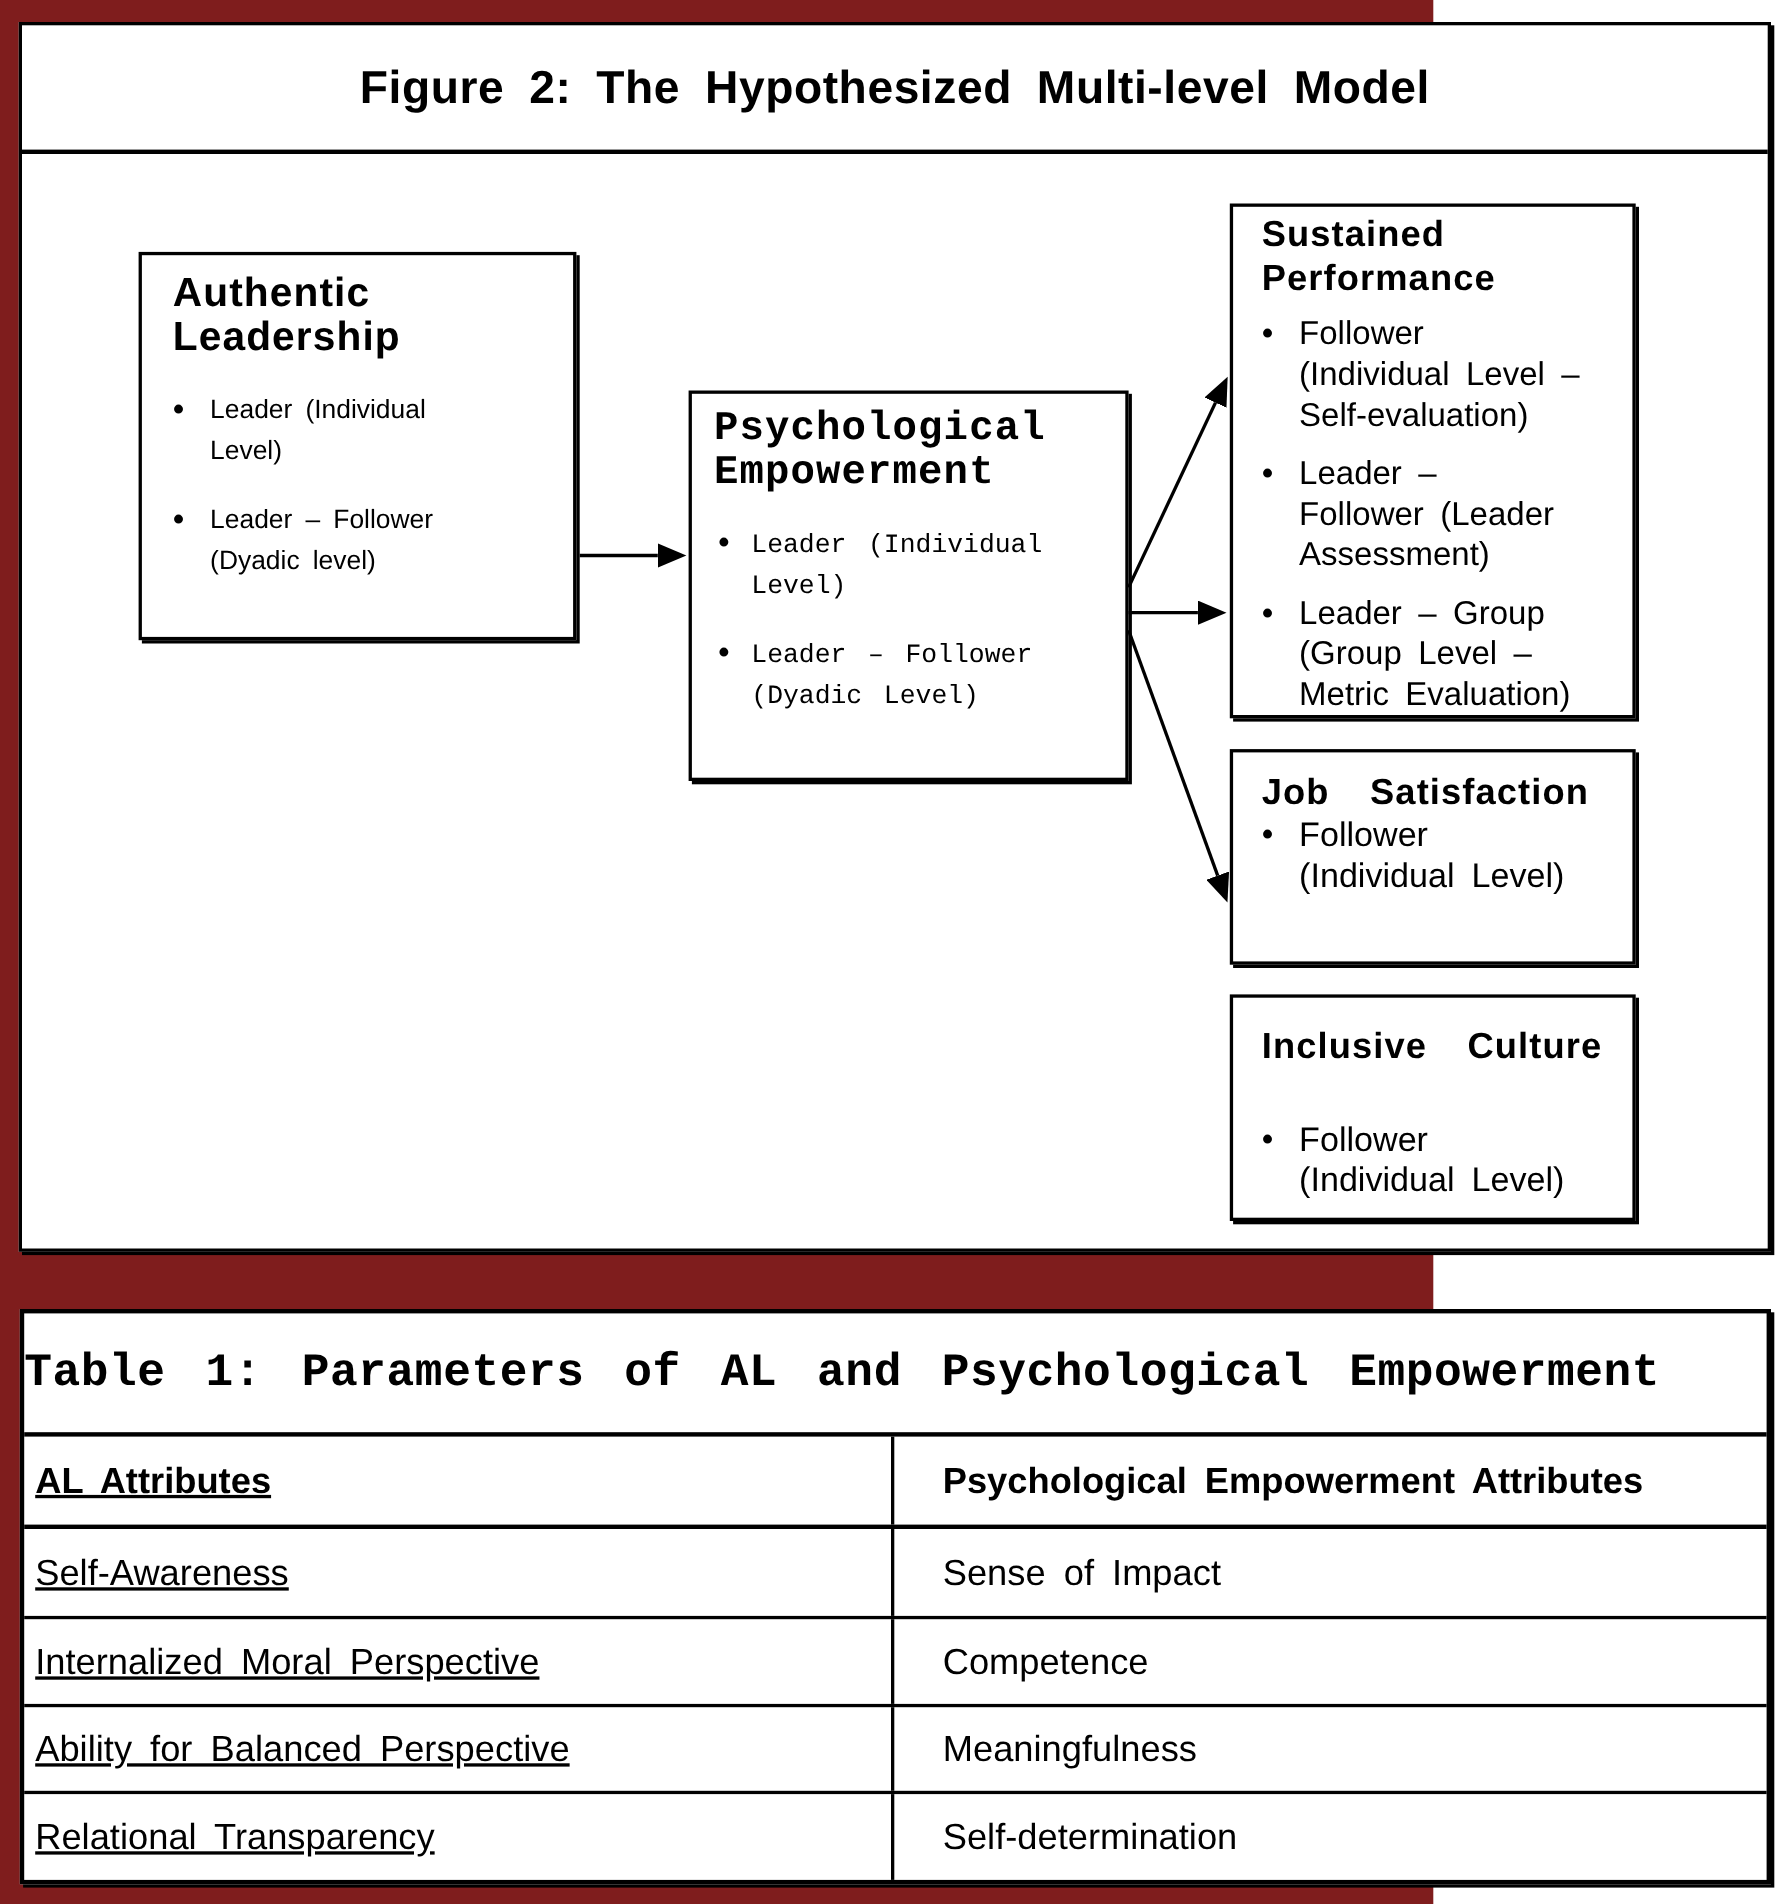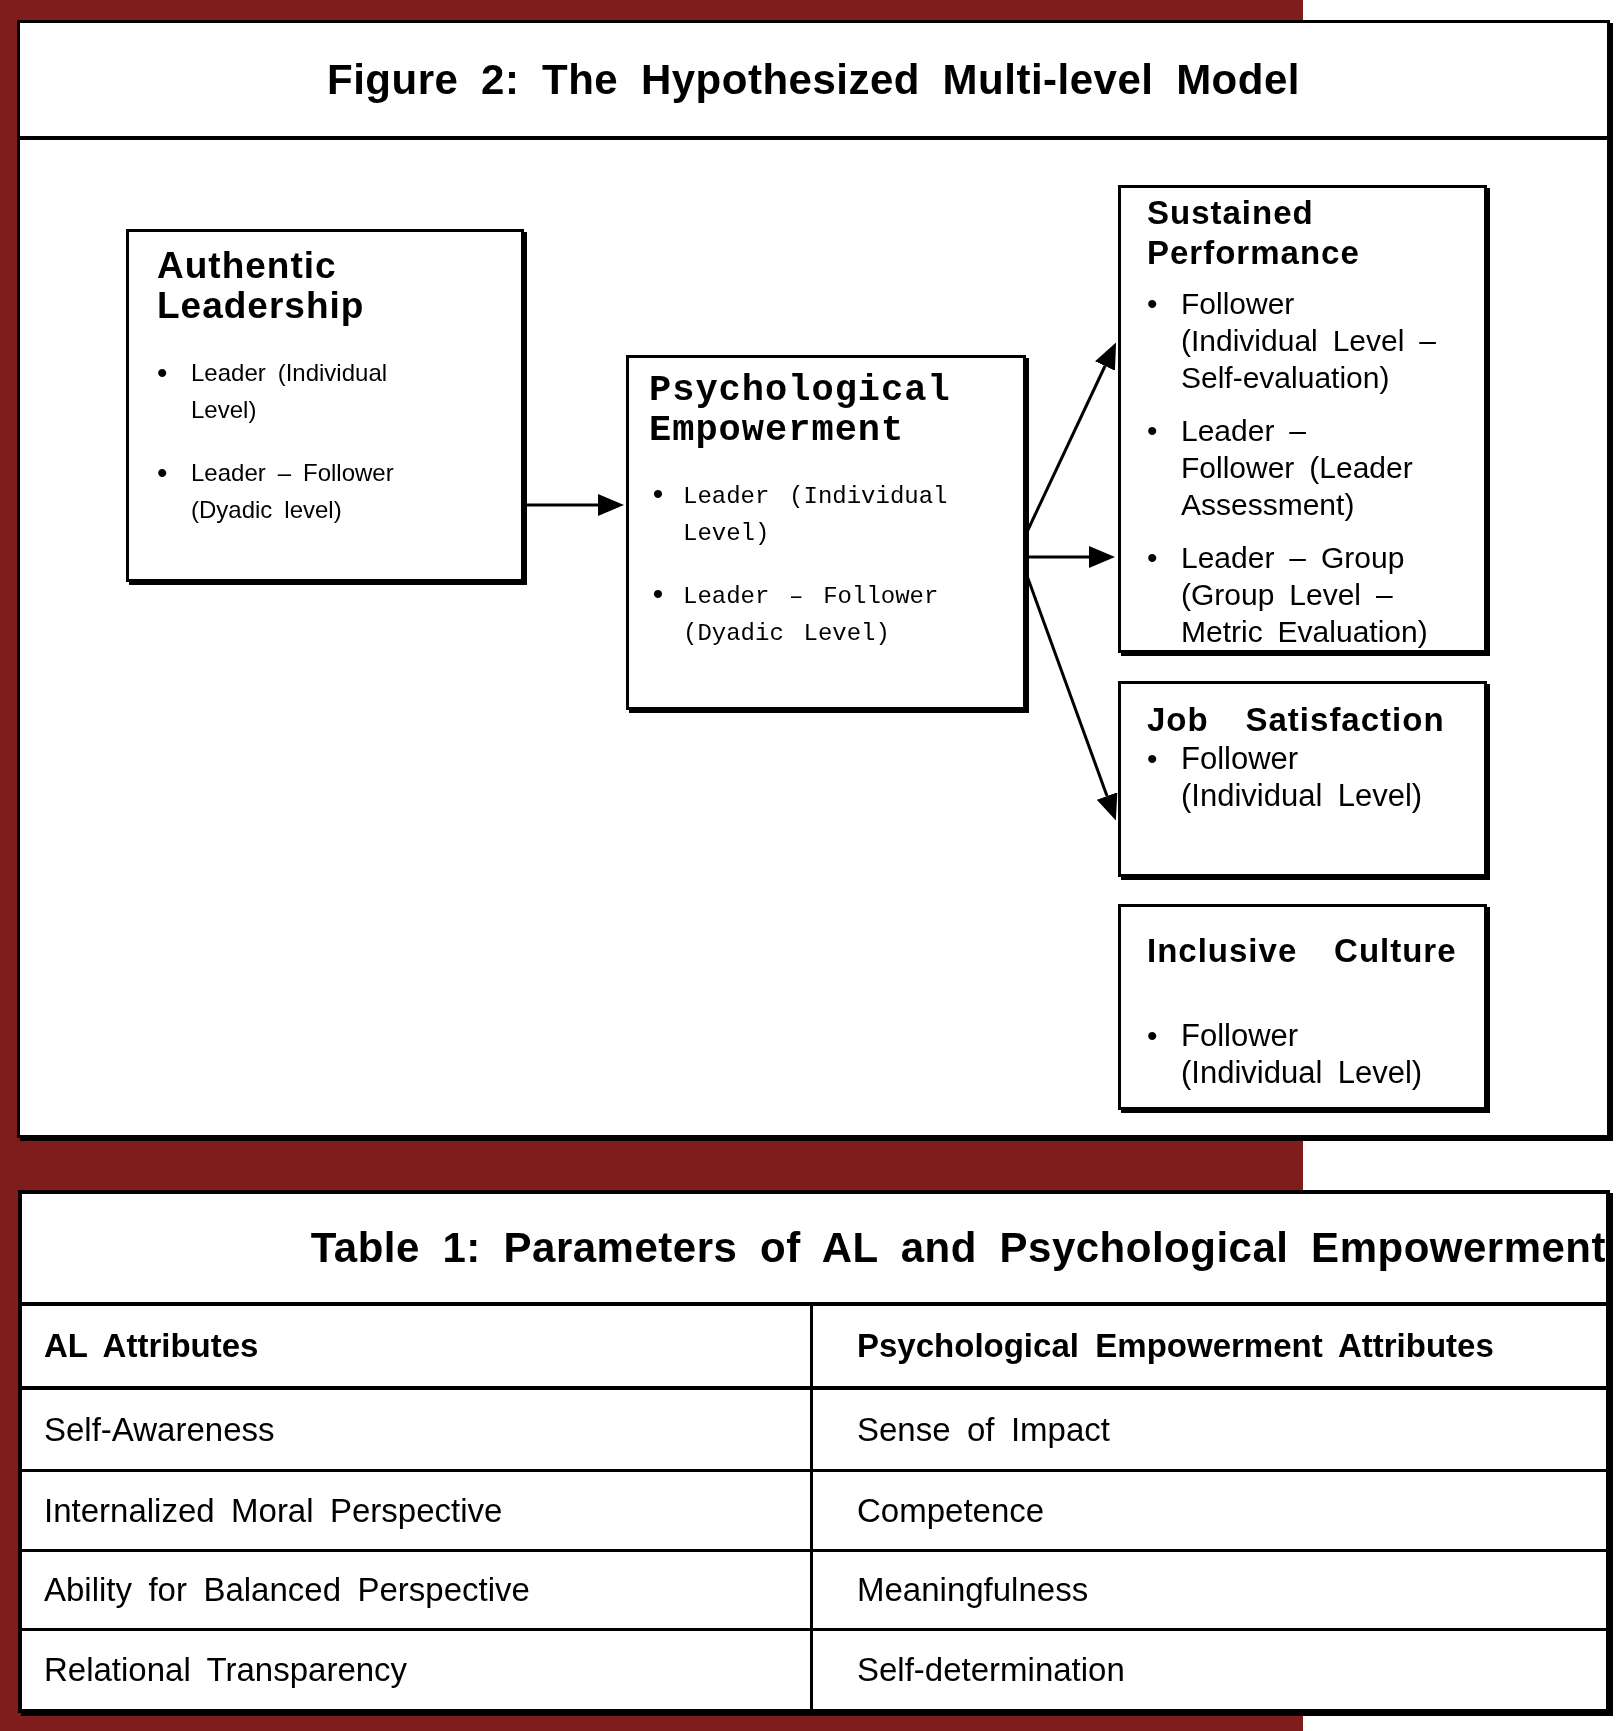--- a/index.html
+++ b/index.html
@@ -86,34 +86,35 @@
     width: 1592px;
     border: 4px solid #000;
     box-sizing: border-box;
     background: #fff;
     box-shadow: 3px 3px 0 #000;
   }
   .t-title-row {
     height: 112px;
     border-bottom: 4px solid #000;
     box-sizing: border-box;
-    display: flex; align-items: center; justify-content: flex-end;
+    display: flex; align-items: center; justify-content: flex-start; font-family: Liberation Mono, monospace;
   }
   .t-row { display: flex; box-sizing: border-box; }
   .t-head { height: 84px; border-bottom: 4px solid #000; }
   .t-r1   { height: 82px; border-bottom: 3px solid #000; }
   .t-r2   { height: 80px; border-bottom: 3px solid #000; }
   .t-r3   { height: 79px; border-bottom: 3px solid #000; }
   .t-r4   { height: 78px; }
   .t-c1 {
     flex: 0 0 791px;
     border-right: 3px solid #000;
     box-sizing: border-box;
     display: flex; align-items: center;
-    padding-left: 22px;
+    padding-left: 10px;
+    text-decoration: underline;
   }
   .t-c2 {
     flex: 1;
     display: flex; align-items: center;
     padding-left: 44px;
   }
   .cell-text { font-size: 33px; word-spacing: 0.22em; white-space: pre-wrap; }
   .t-head .cell-text { font-weight: bold; font-size: 33px; }
 </style>
 </head>

